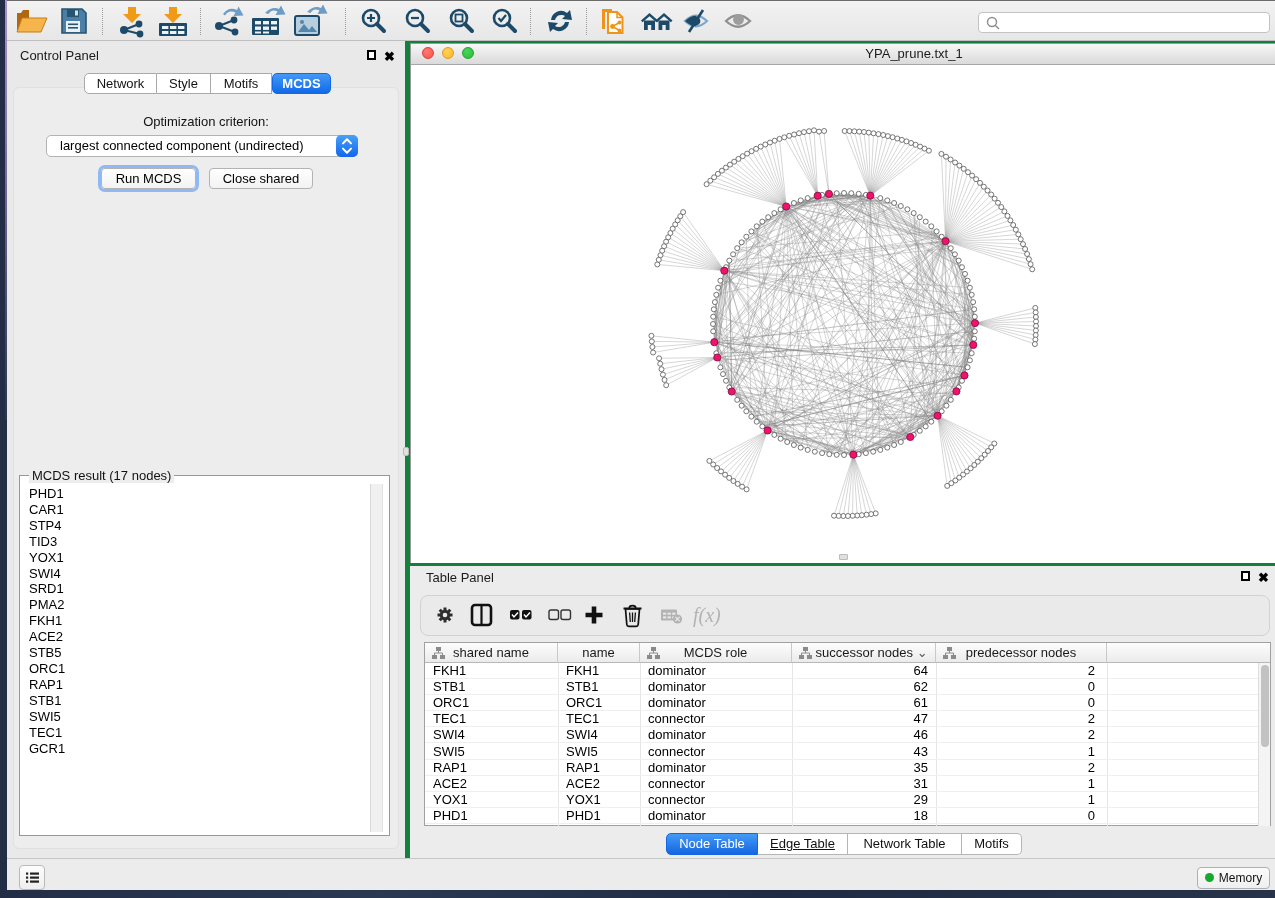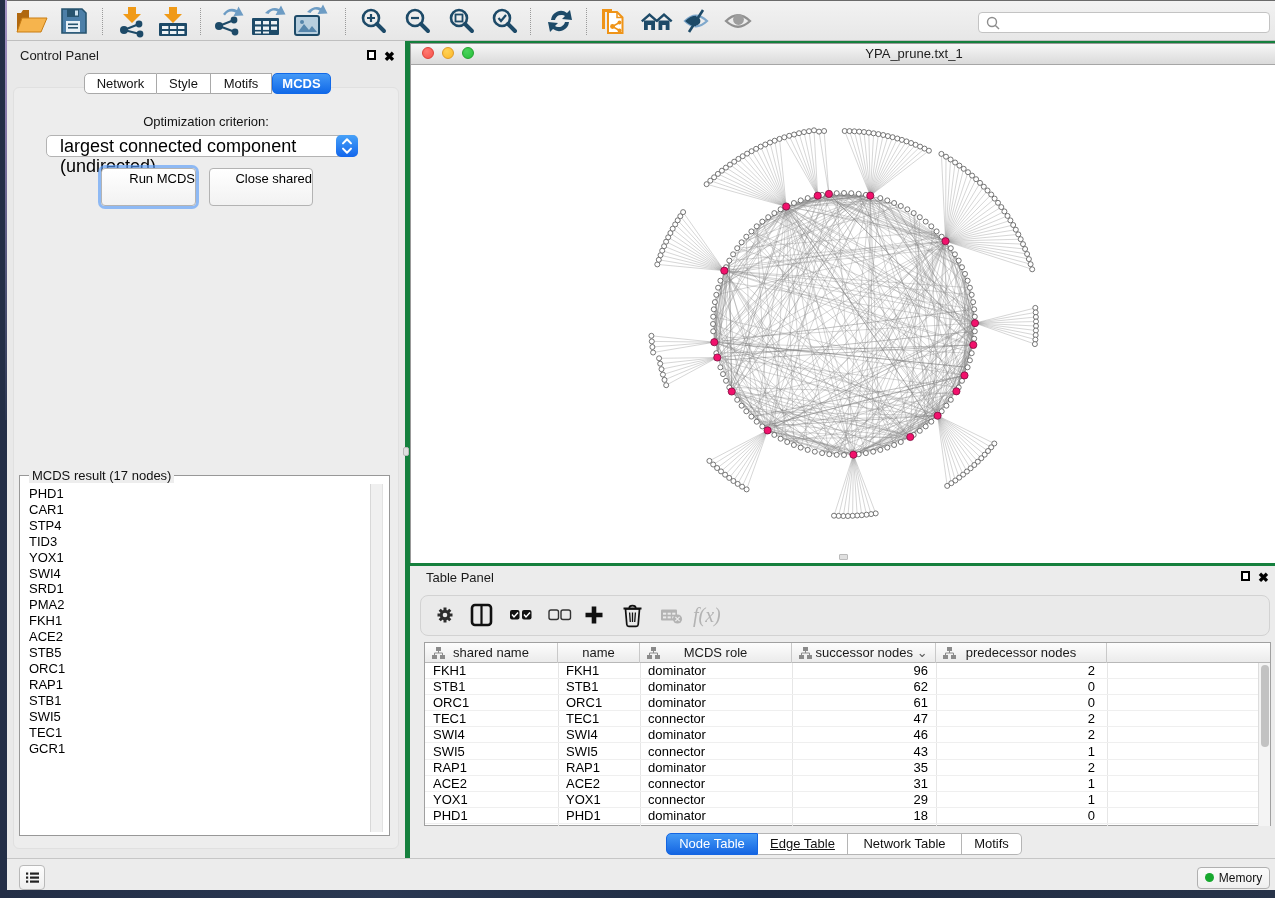--- a/index.html
+++ b/index.html
@@ -18,25 +18,25 @@
 .fltbox { position:absolute; width:9px; height:10px; border:2px solid #000; background:#fff; }
 .closex { position:absolute; font-size:13px; font-weight:bold; color:#000; }
 #cptabs { position:absolute; top:32px; left:77px; height:21px; }
 .tab { position:absolute; top:0; height:21px; background:#fff; border:1px solid #a9a9a9; color:#111;
   font-size:13px; text-align:center; line-height:19px; }
 .tabsel { background:linear-gradient(180deg,#4499f6,#1169e8); color:#fff; border:1px solid #1169e8; border-radius:5px; }
 #cpcontent { position:absolute; left:6px; top:46px; width:386px; height:762px; background:#ededed;
   border-radius:6px; border:1px solid #e0e0e0; }
 .optlabel { position:absolute; left:0; top:73px; width:100%; text-align:center; font-size:13px; color:#111; }
 #dropdown { position:absolute; left:39px; top:94px; width:312px; height:22px; background:#fff;
-  border:1px solid #b3b3b3; border-radius:5px; font-size:18px; line-height:20px; color:#000; padding-left:13px; }
+  border:1px solid #b3b3b3; border-radius:5px; font-size:13px; line-height:20px; color:#000; padding-left:13px; }
 #dropcap { position:absolute; right:-1px; top:-1px; width:22px; height:22px; border-radius:5px;
   background:linear-gradient(180deg,#47a1f8,#1266ec); }
-.btn { position:absolute; height:38px; background:linear-gradient(180deg,#ffffff,#f2f2f2); border:1px solid #b3b3b3; border-radius:4px;
-  font-size:13px; color:#000; text-align:right; line-height:19px; }
+.btn { position:absolute; height:21px; background:linear-gradient(180deg,#ffffff,#f2f2f2); border:1px solid #b3b3b3; border-radius:4px;
+  font-size:13px; color:#000; text-align:center; line-height:19px; }
 #mcdsbox { position:absolute; left:12px; top:434px; width:371px; height:361px; border:1px solid #989898; background:#fff; }
 #mcdslegend { position:absolute; left:9px; top:-8px; background:#ededed; z-index:3; font-size:13px; color:#111; padding:0 3px; }
 #mcdslist { position:absolute; left:5px; top:8px; width:361px; height:348px; background:#fff; font-size:13px; color:#000; padding:2px 0 0 4px; line-height:15.9px; }
 #mcdsscroll { position:absolute; left:350px; top:8px; width:13px; height:348px; background:#f0f0f0; border-left:1px solid #d8d8d8; border-right:1px solid #e2e2e2; }
 
 #netwin { position:absolute; left:403px; top:43px; width:868px; height:520px; background:#fff; border:1px solid #999; }
 #nettitle { position:absolute; left:0; top:0; width:100%; height:21px;
   background:linear-gradient(180deg,#f7f7f7,#dadada); border-bottom:1px solid #a6a6a6; }
 .tl { position:absolute; top:2.5px; width:12px; height:12px; border-radius:50%; }
 #nettitle .txt { position:absolute; left:138px; top:0; width:730px; text-align:center; font-size:13px; color:#1c1c1c; line-height:20px; }
@@ -1161,21 +1161,21 @@
     </div>
     <div class="vline" style="left:133px"></div>
     <div class="vline" style="left:215px"></div>
     <div class="vline" style="left:367px"></div>
     <div class="vline" style="left:511px"></div>
     <div class="vline" style="left:682px"></div>
     <div class="row" style="top:20px">
           <span class="rc" style="left:8px">FKH1</span>
           <span class="rc" style="left:141px">FKH1</span>
           <span class="rc" style="left:223px">dominator</span>
-          <span class="rc num" style="left:367px;width:136px">96</span>
+          <span class="rc num" style="left:367px;width:136px">64</span>
           <span class="rc num" style="left:511px;width:159px">2</span>
         </div>
     <div class="row" style="top:36.1px">
           <span class="rc" style="left:8px">STB1</span>
           <span class="rc" style="left:141px">STB1</span>
           <span class="rc" style="left:223px">dominator</span>
           <span class="rc num" style="left:367px;width:136px">62</span>
           <span class="rc num" style="left:511px;width:159px">0</span>
         </div>
     <div class="row" style="top:52.2px">

